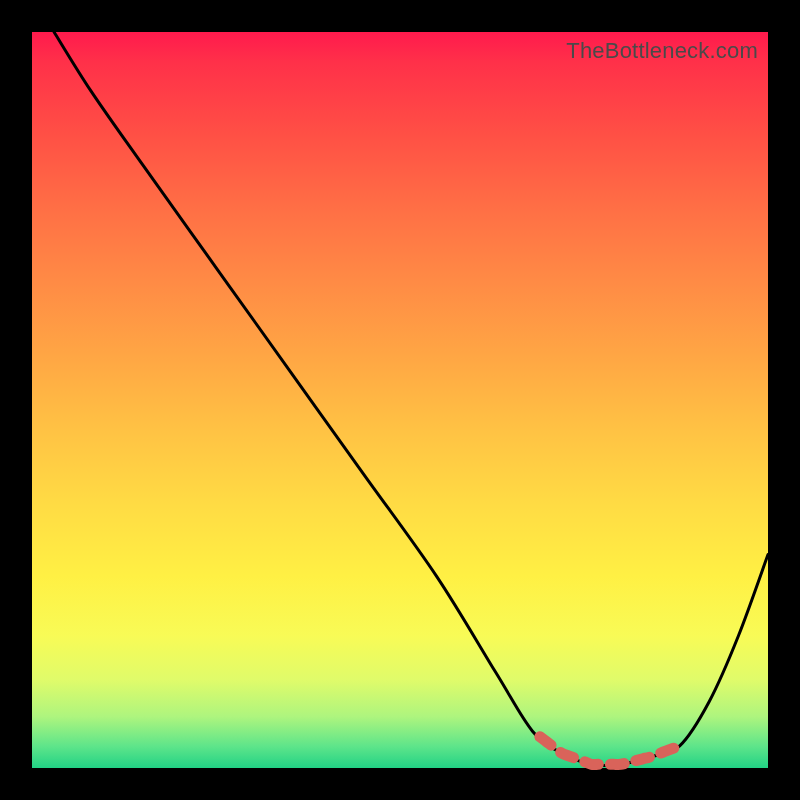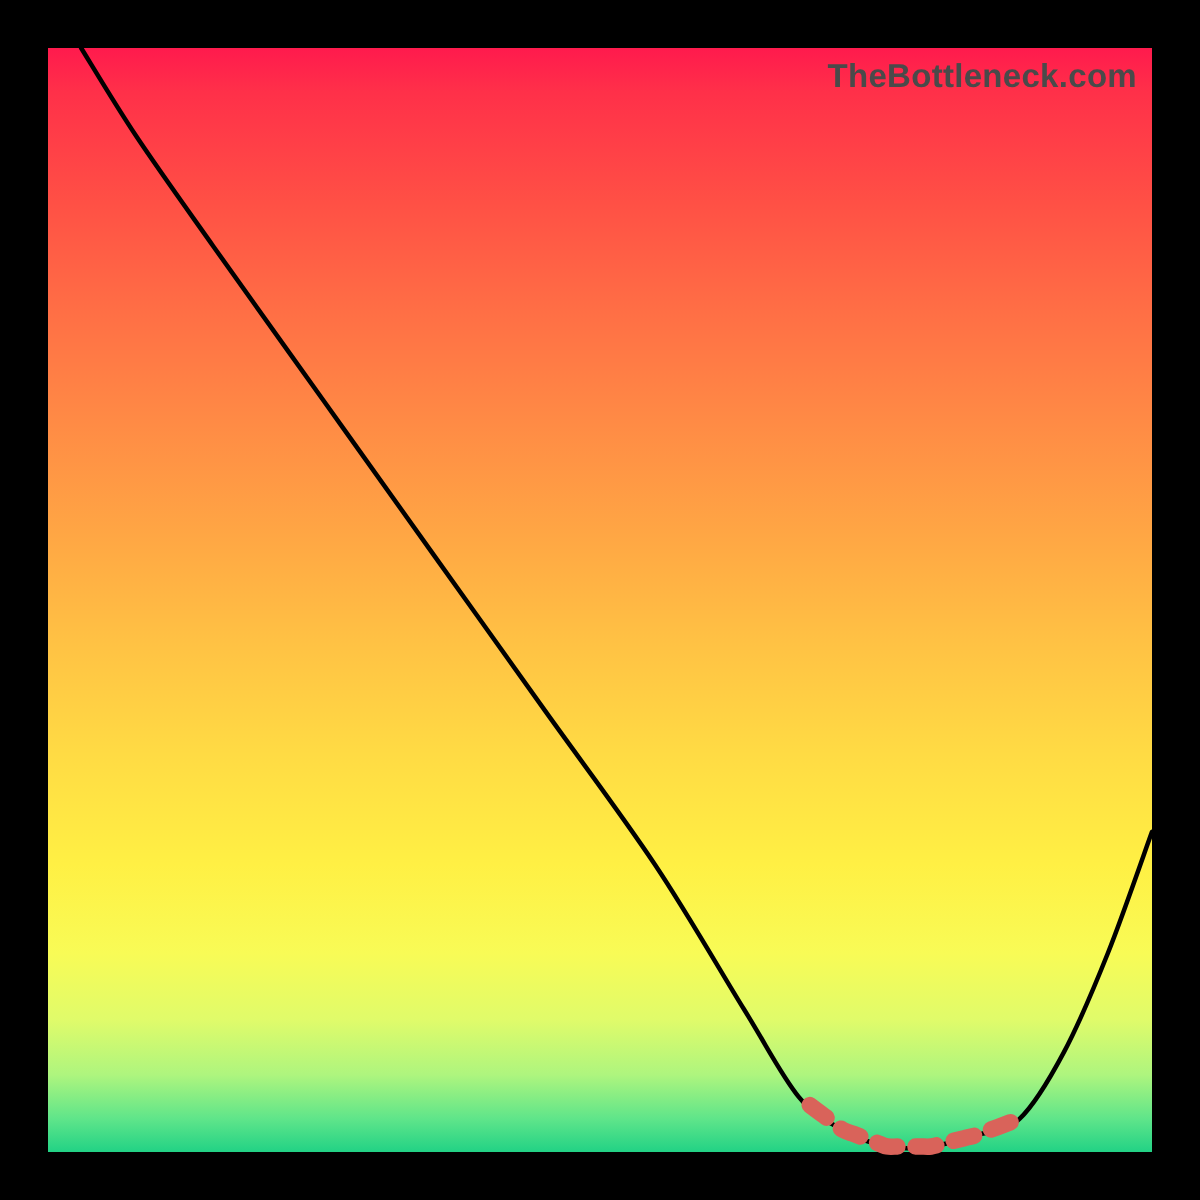--- a/index.html
+++ b/index.html
@@ -34,21 +34,21 @@
       #5fe58a 97%,
       #22d285 100%
     );
   }
   .watermark {
     position: absolute;
     top: 6px;
     right: 10px;
     color: #4a4a4a;
     font-size: 22px;
-    font-weight: 700;
+    font-weight: 400;
     letter-spacing: 0.2px;
     pointer-events: none;
     margin-left: 40px;
   }
   svg.plot {
     position: absolute;
     left: 0;
     top: 0;
     width: 736px;
     height: 736px;

